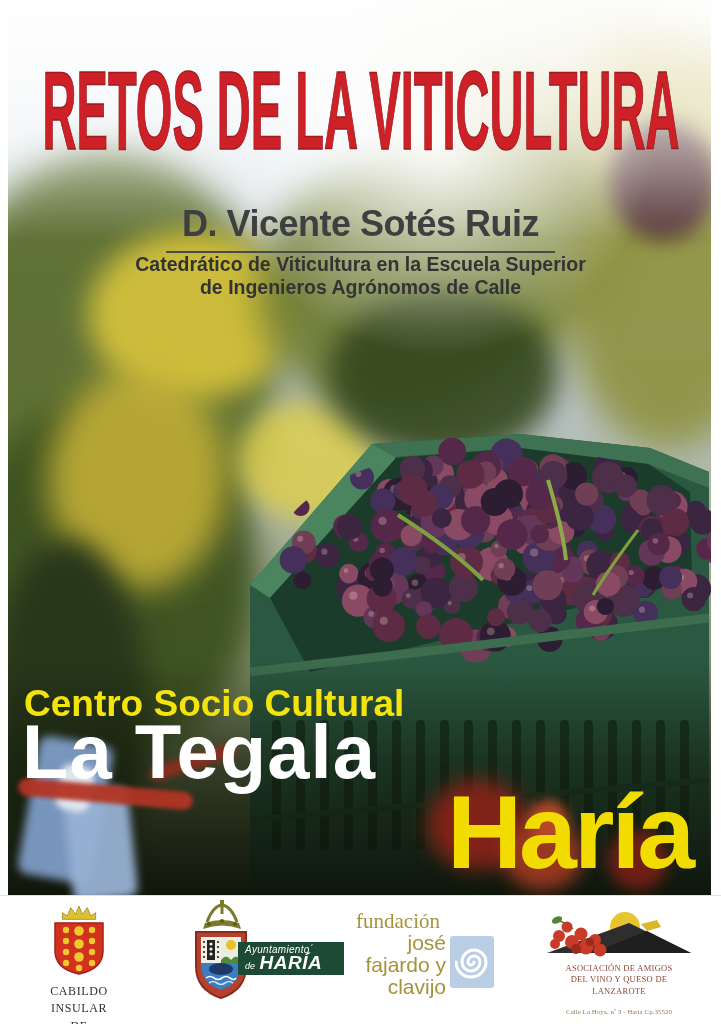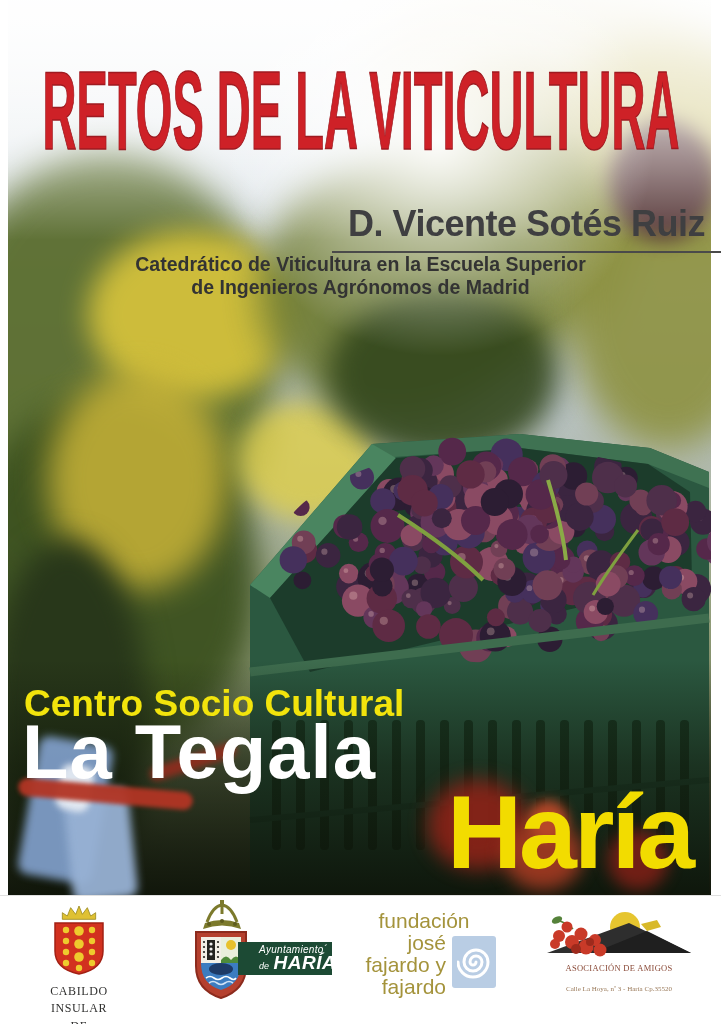--- a/index.html
+++ b/index.html
@@ -21,21 +21,21 @@
   .crate-svg{position:absolute;left:240px;top:420px;width:463px;height:475px;}
   .bottom-dark{position:absolute;left:0;top:660px;width:703px;height:235px;
     background:linear-gradient(180deg,rgba(14,20,8,0) 0%,rgba(14,20,8,.55) 45%,rgba(12,17,7,.92) 100%);}
   
   .title{
     position:absolute;top:55px;left:50%;white-space:nowrap;line-height:1;
     font-size:112px;font-weight:bold;color:#ce2127;
     -webkit-text-stroke:1.5px #9e1a20;
     transform:translateX(-50%) scaleX(0.42);
   }
-  .speaker{position:absolute;top:203px;left:0;width:721px;text-align:right;}
+  .speaker{position:absolute;top:203px;left:0;width:721px;text-align:center;}
   .speaker-name{
     display:inline-block;font-size:36px;font-weight:bold;color:#3f3f41;
     border-bottom:2px solid #4a4a4a;padding:0 16px 6px 16px;letter-spacing:-0.5px;
   }
   .speaker-role{
     position:absolute;top:253px;left:0;width:721px;text-align:center;
     font-size:19.5px;font-weight:bold;color:#333;line-height:1.2;
   }
   .venue-label{position:absolute;left:24px;top:683px;font-size:37px;font-weight:bold;color:#f2e40c;}
   .venue-name{position:absolute;left:22px;top:714px;font-size:76px;font-weight:bold;color:#ffffff;line-height:1;letter-spacing:1px;}
@@ -60,31 +60,31 @@
   .cabildo .crown{display:block;margin:0 auto;}
   .cabildo .caption{
     font-family:"Liberation Serif",serif;font-size:12px;letter-spacing:.6px;
     color:#30302f;line-height:1.45;margin-top:4px;font-weight:normal;
   }
   
   .ayunt{left:183px;top:4px;width:150px;height:120px;}
   .ayunt .crown{position:absolute;left:12px;top:0;}
   .ayunt .crest{position:absolute;left:10px;top:28px;}
   .ayunt .greenbox{
-    position:absolute;left:55px;top:42px;width:94px;height:33px;background:#1c4a34;
-    color:#fff;padding:2px 0 0 21px;box-sizing:border-box;font-style:italic;
+    position:absolute;left:55px;top:42px;width:106px;height:33px;background:#1c4a34;
+    color:#fff;padding:2px 0 0 7px;box-sizing:border-box;font-style:italic;
   }
   .ayunt .l1{font-size:10px;letter-spacing:.3px;}
   .ayunt .l2{margin-top:-3px;white-space:nowrap;}
   .ayunt .de{font-size:9px;}
   .ayunt .haria{font-size:19px;font-weight:bold;letter-spacing:.5px;}
   
   .fund{left:356px;top:14px;width:140px;color:#a4933b;}
-  .fund .f-line1{text-align:center;font-size:21px;padding-right:4px;line-height:22px;}
-  .fund .f-row{display:flex;align-items:flex-start;justify-content:space-between;}
+  .fund .f-line1{text-align:left;font-size:21px;padding-right:4px;line-height:22px;font-family:Liberation Serif, serif;}
+  .fund .f-row{display:flex;align-items:flex-start;}
   .fund .f-col{width:90px;text-align:right;font-size:21px;line-height:22px;}
   .fund .square{width:44px;height:52px;background:#b9cde4;border-radius:3px;margin:4px 0 0 4px;display:flex;align-items:center;justify-content:center;}
   
   .asoc{left:543px;top:15px;width:152px;text-align:center;}
   .asoc .caption1{font-family:"Liberation Serif",serif;font-size:8.5px;color:#8a4a38;letter-spacing:.3px;line-height:1.35;margin-top:2px;}
   .asoc .caption2{font-family:"Liberation Serif",serif;font-size:7px;color:#9a7a5a;margin-top:11px;}
 </style>
 </head>
 <body>
 
@@ -453,21 +453,21 @@
       </div>
   </div>
 
   <div class="title">RETOS DE LA VITICULTURA</div>
 
   <div class="speaker">
     <span class="speaker-name">D. Vicente Sotés Ruiz</span>
   </div>
   <div class="speaker-role">
     <div>Catedrático de Viticultura en la Escuela Superior</div>
-    <div>de Ingenieros Agrónomos de Madrid</div>
+    <div>de Ingenieros Agrónomos de Calle</div>
   </div>
 
   <div class="venue-label">Centro Socio Cultural</div>
   <div class="venue-name">La Tegala</div>
 
   <div class="town">Haría</div>
 
   <div class="footer">
 
     <div class="logo cabildo">
@@ -539,21 +539,21 @@
         </div>
       </div>
     </div>
 
     <div class="logo fund">
       <div class="f-line1">fundación</div>
       <div class="f-row">
         <div class="f-col">
           <div>josé</div>
           <div>fajardo y</div>
-          <div>fajardo</div>
+          <div>clavijo</div>
         </div>
         <div class="square">
           <svg width="34" height="38" viewBox="0 0 34 38">
             <path d="M19 19 a3 3 0 0 1 -6 0 a6 6 0 0 1 12 0 a9 9 0 0 1 -18 0 a12 12 0 0 1 24 0 a15 15 0 0 1 -30 0" fill="none" stroke="#ffffff" stroke-width="3" stroke-linecap="round"></path>
           </svg>
         </div>
       </div>
     </div>
 
     <div class="logo asoc">
@@ -572,18 +572,19 @@
             <circle cx="24" cy="16" r="5.5"></circle>
             <circle cx="38" cy="23" r="6.5"></circle>
           <circle cx="52" cy="29" r="6"></circle>
             <circle cx="12" cy="33" r="5"></circle>
         </g>
         <circle cx="33" cy="38" r="5" fill="#9e2a1c"></circle>
           <circle cx="47" cy="31" r="4" fill="#9e2a1c"></circle>
       </svg>
       <div class="caption1">
         <div>ASOCIACIÓN DE AMIGOS</div>
+        <div>DEL VINO Y QUESO DE LANZAROTE</div>
       </div>
       <div class="caption2">Calle La Hoya, nº 3 - Haría Cp.35520</div>
     </div>
 
   </div>
 </div>
 
 </body></html>

